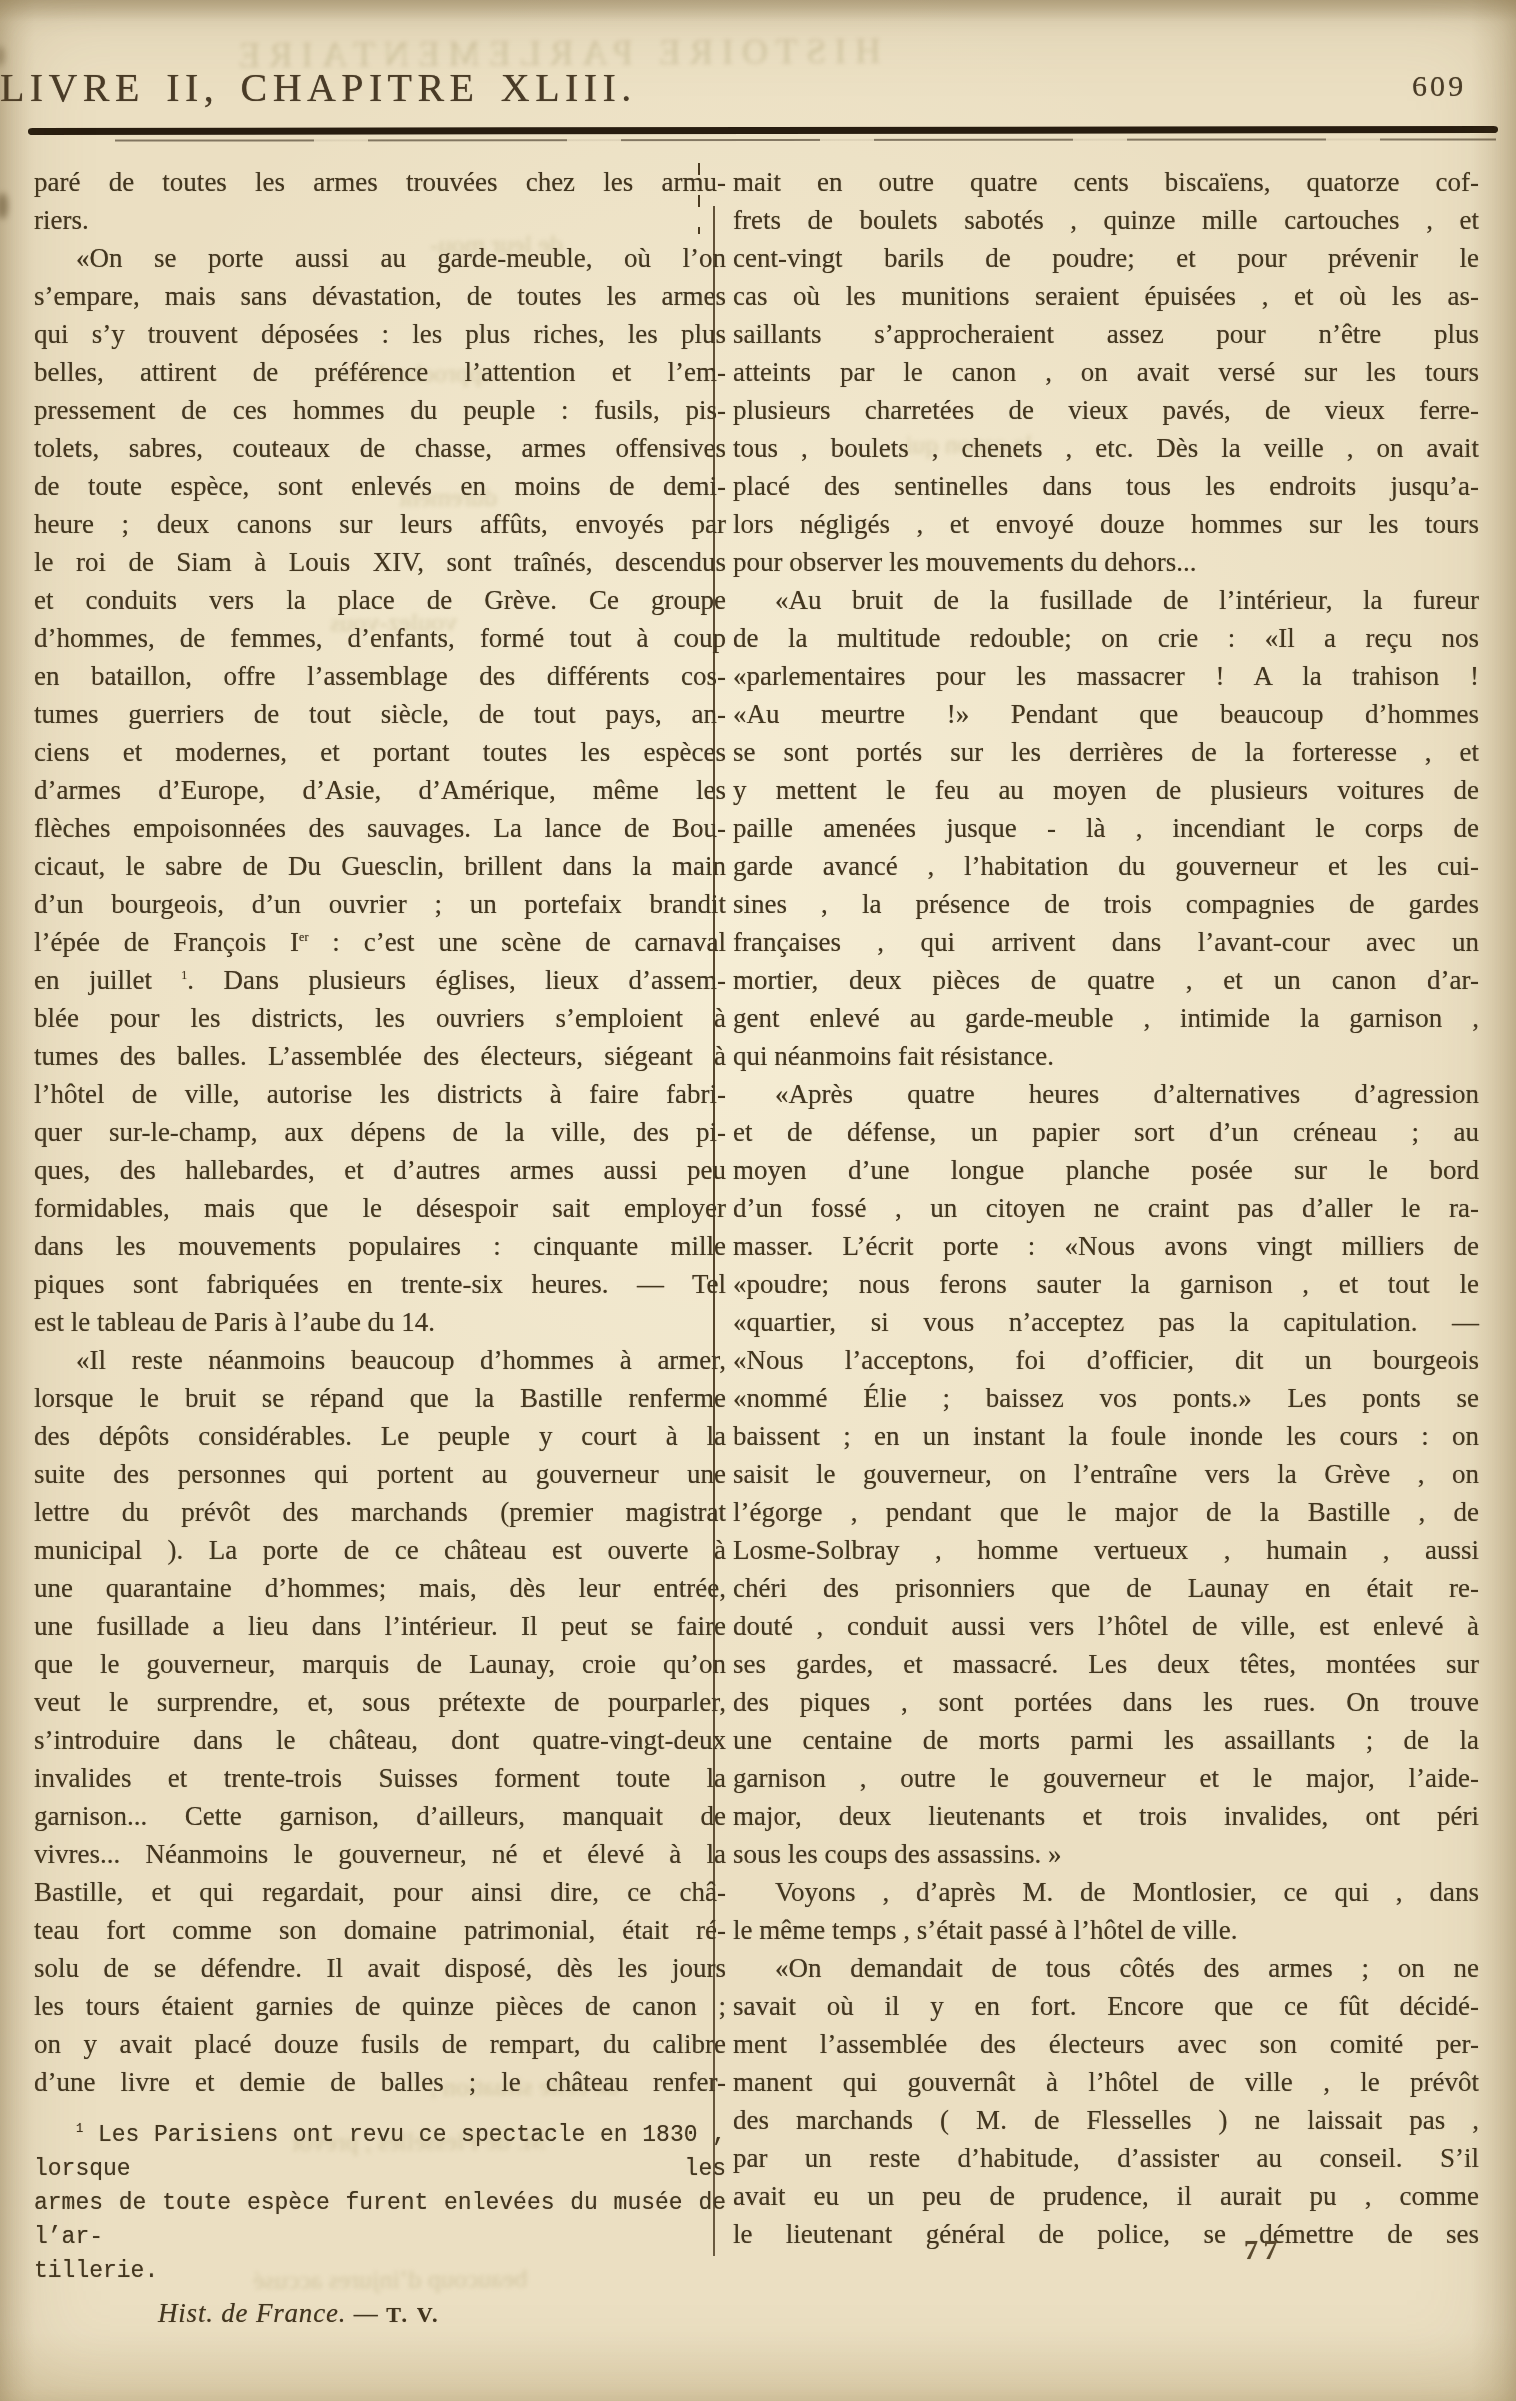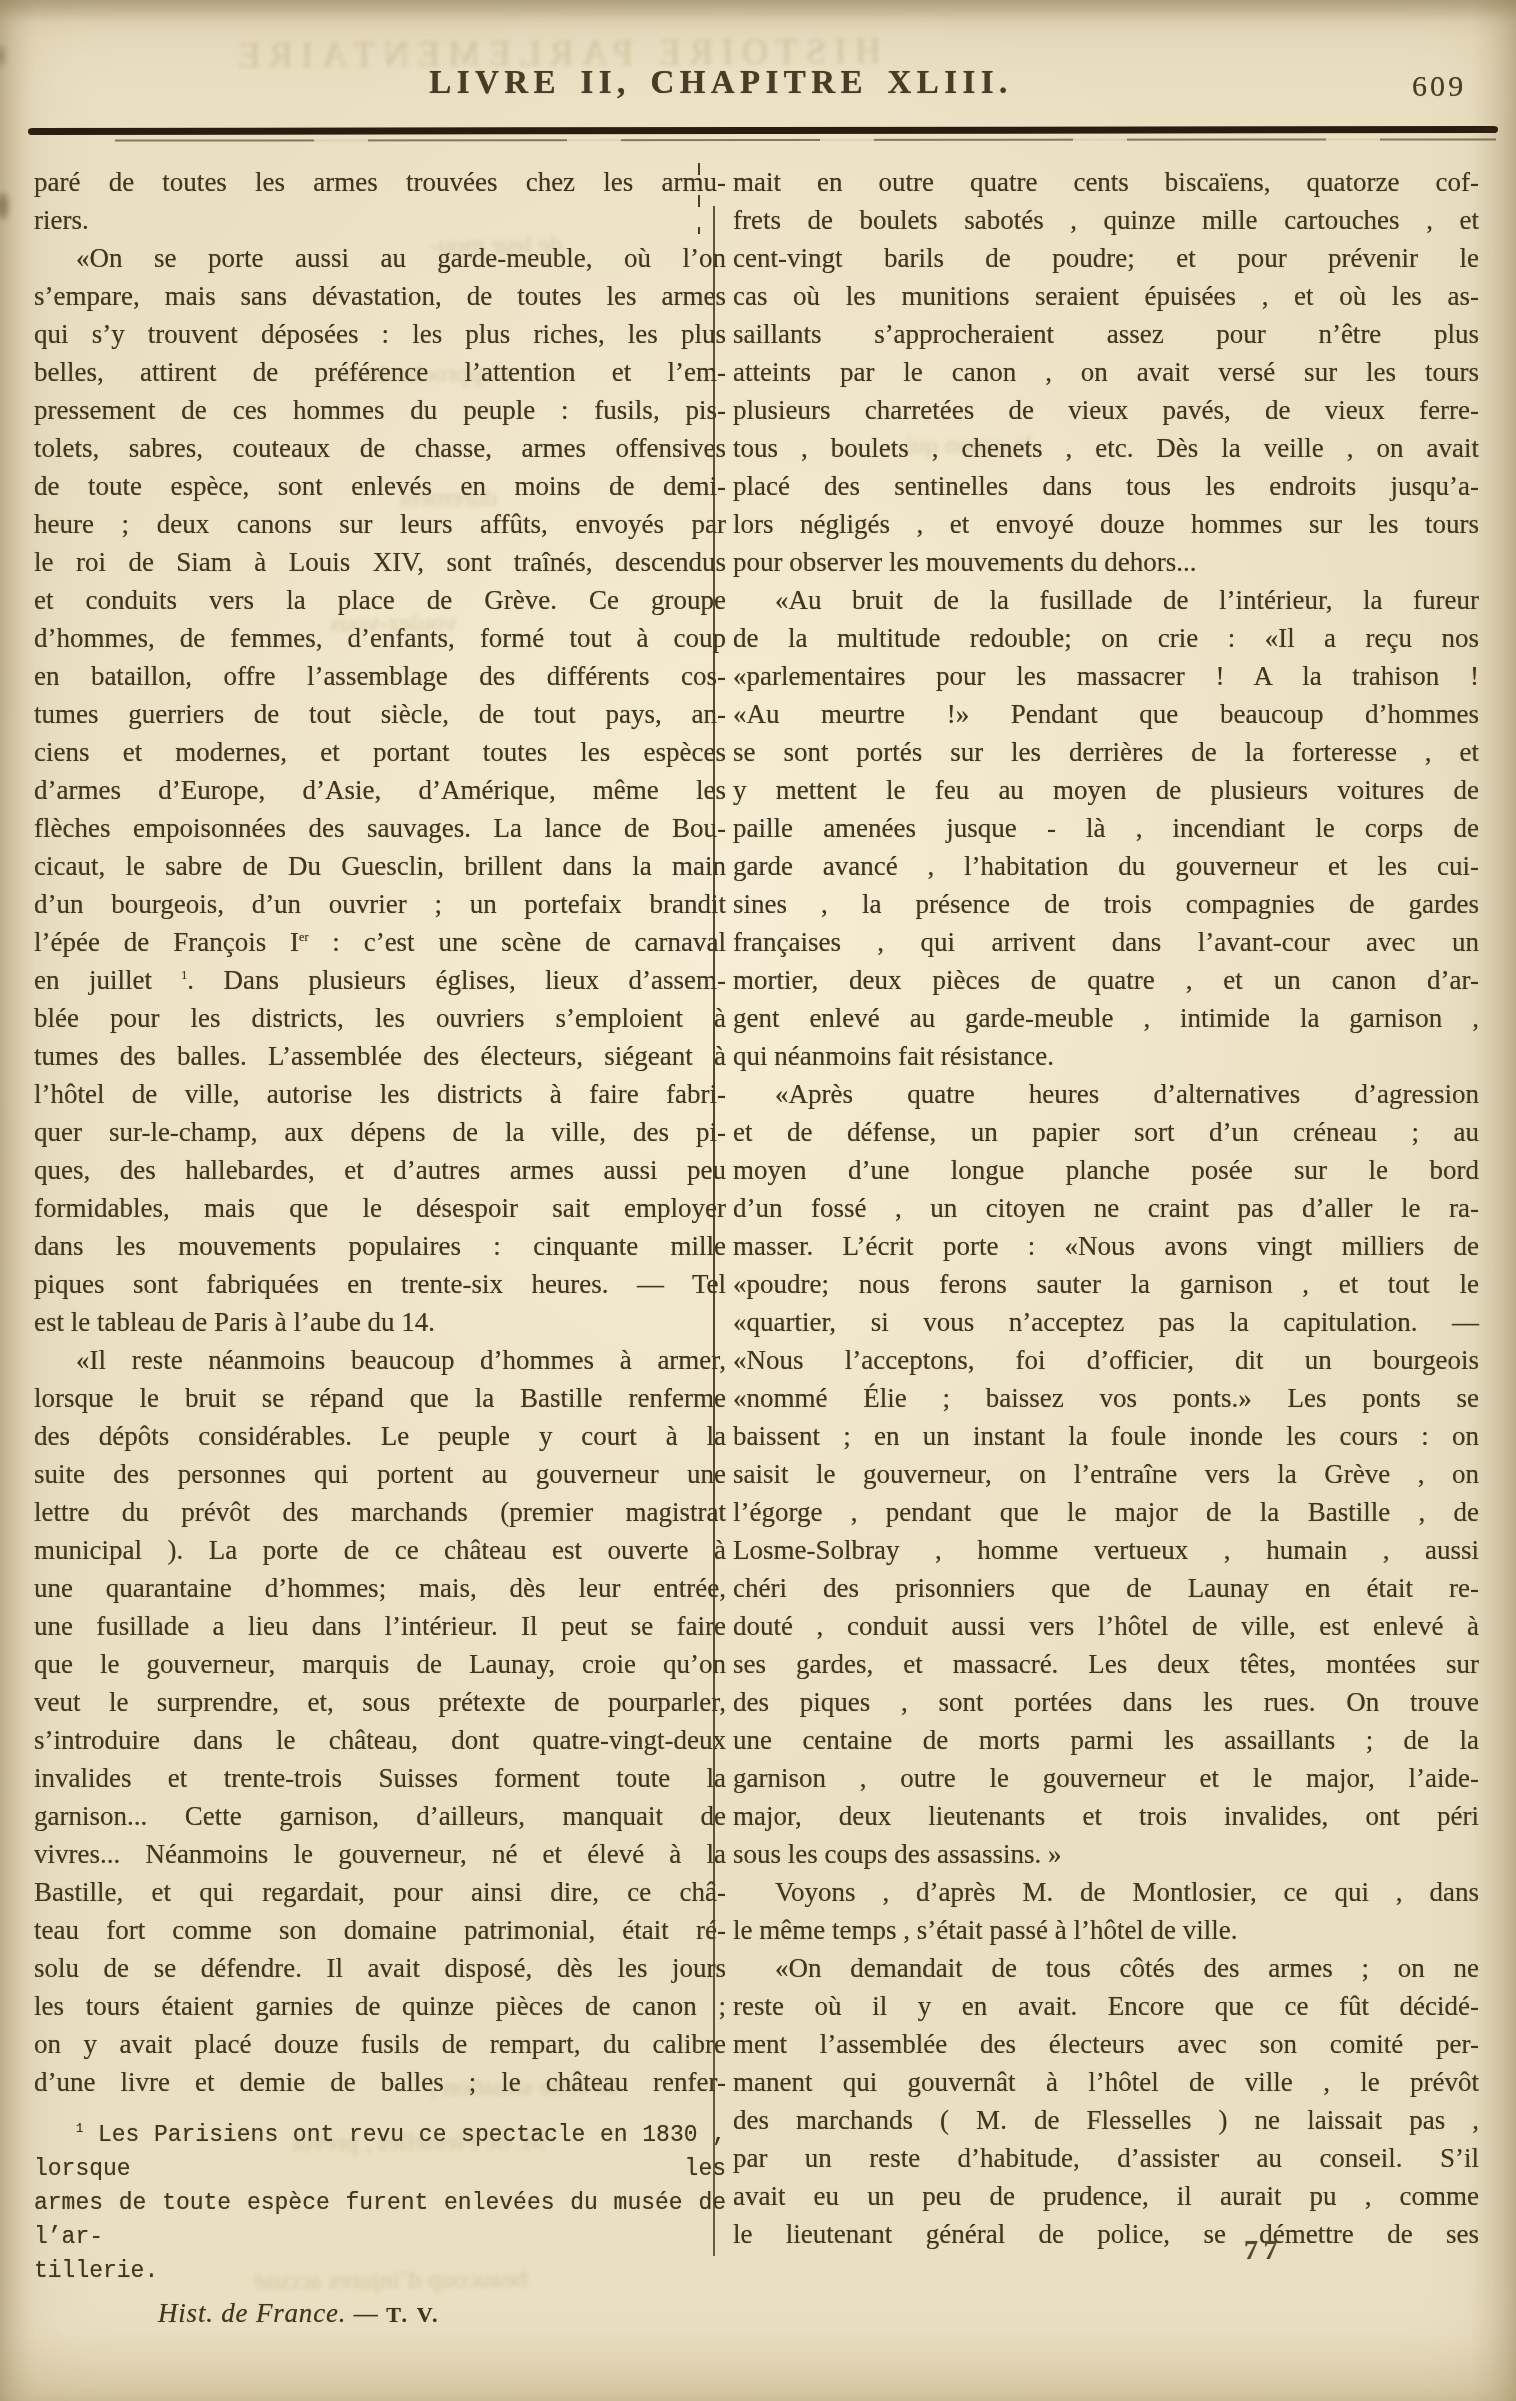--- a/index.html
+++ b/index.html
@@ -14,26 +14,24 @@
       linear-gradient(0deg, rgba(200,180,130,0.30) 0px, rgba(200,180,130,0) 69px),
       linear-gradient(90deg, rgba(120,95,45,0.16) 0px, rgba(120,95,45,0) 35px),
       linear-gradient(270deg, rgba(120,95,45,0.18) 0px, rgba(120,95,45,0) 46px);
     font-family:"Liberation Serif","DejaVu Serif",serif;
     color:#43361f;
     overflow:hidden;
   }
   
   .header-title{
     position:absolute;top:64px;left:0;width:1442px;
-    text-align:center;
-    font-size:33px;letter-spacing:5.4px;word-spacing:6.1px;
+    font-size:40px;letter-spacing:5.4px;word-spacing:6.1px;
     color:#4a3c28;
     text-shadow:0 0 0.8px rgba(64,50,28,.7);
     white-space:nowrap;
-    font-weight:bold;
   }
   .page-number{
     position:absolute;top:69px;left:1412px;
     font-size:30px;letter-spacing:3.1px;color:#4a3c28;
     text-shadow:0 0 0.8px rgba(64,50,28,.6);
     text-align:center;
   }
   .rule-main{
     position:absolute;top:127px;left:28px;width:1470px;height:7px;
     background:linear-gradient(90deg,#241a0e 0%,#302212 18%,#241a0e 45%,#3325144 46%,#241a0e 60%,#2b1f10 100%);
@@ -229,21 +227,21 @@
       <div class="line">douté , conduit aussi vers l’hôtel de ville, est enlevé à</div>
       <div class="line">ses gardes, et massacré. Les deux têtes, montées sur</div>
       <div class="line">des piques , sont portées dans les rues. On trouve</div>
       <div class="line">une centaine de morts parmi les assaillants ; de la</div>
       <div class="line">garnison , outre le gouverneur et le major, l’aide-</div>
       <div class="line">major, deux lieutenants et trois invalides, ont péri</div>
       <div class="line last">sous les coups des assassins. »</div>
       <div class="line indent">Voyons , d’après M. de Montlosier, ce qui , dans</div>
       <div class="line last">le même temps , s’était passé à l’hôtel de ville.</div>
       <div class="line indent">«On demandait de tous côtés des armes ; on ne</div>
-      <div class="line">reste où il y en avait. Encore que ce fût décidé-</div>
+      <div class="line">savait où il y en fort. Encore que ce fût décidé-</div>
       <div class="line">ment l’assemblée des électeurs avec son comité per-</div>
       <div class="line">manent qui gouvernât à l’hôtel de ville , le prévôt</div>
       <div class="line">des marchands ( M. de Flesselles ) ne laissait pas ,</div>
       <div class="line">par un reste d’habitude, d’assister au conseil. S’il</div>
       <div class="line">avait eu un peu de prudence, il aurait pu , comme</div>
       <div class="line">le lieutenant général de police, se démettre de ses</div>
     </div>
 
   <div class="sheet-number">77</div>
 

